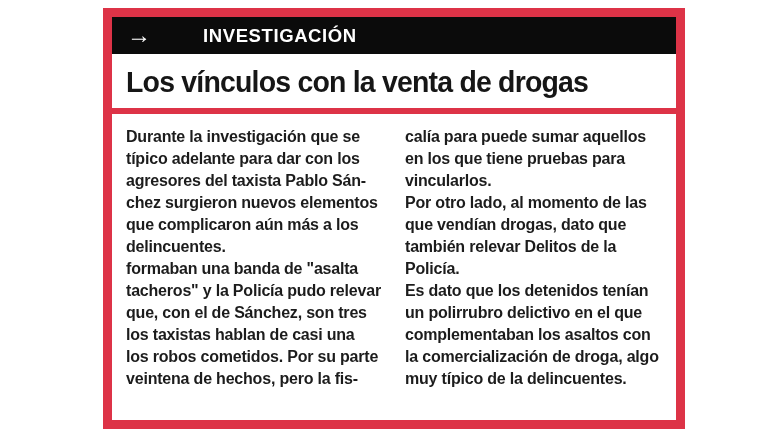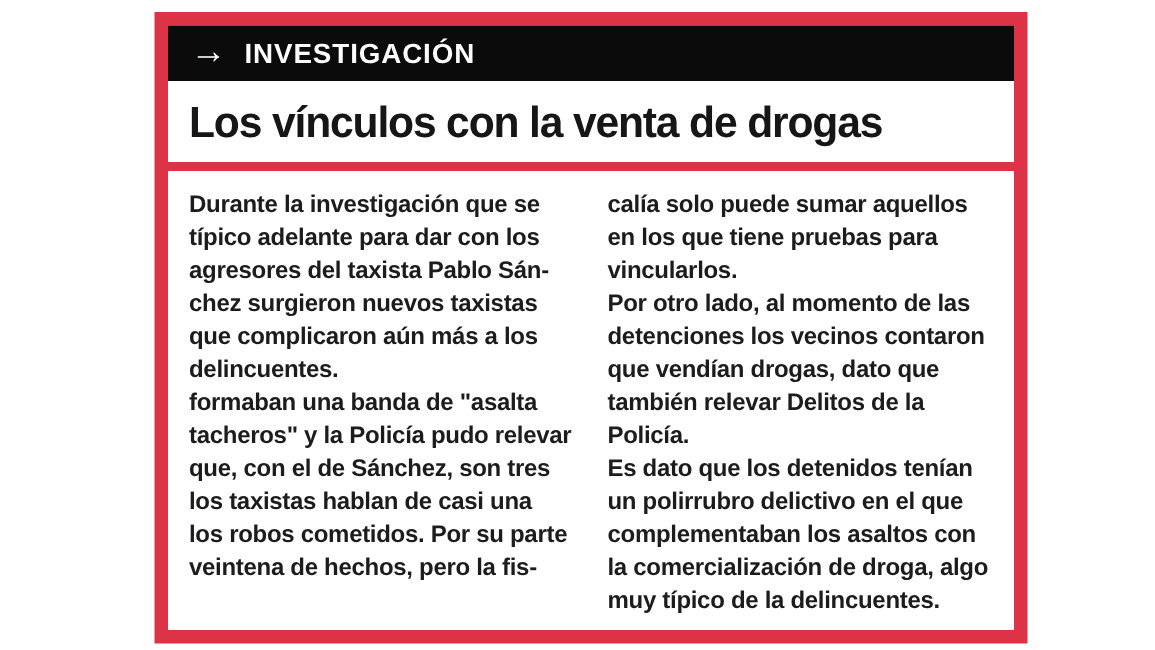--- a/index.html
+++ b/index.html
@@ -40,20 +40,21 @@
     line-height: 1;
     font-weight: 400;
     transform: translateY(-1px);
   }
   .kicker-label {
     color: #ffffff;
     font-weight: 700;
     font-size: 18.5px;
     letter-spacing: 0.6px;
     text-transform: uppercase;
+    margin-left: 40px;
   }
   .headline-area {
     background: #ffffff;
     flex: 0 0 54px;
     display: flex;
     align-items: center;
     padding: 2px 4px 0 14px;
   }
   .headline {
     color: #161616;
@@ -103,36 +104,35 @@
       <span class="headline">Los vínculos con la venta de drogas</span>
     </div>
 
     <div class="divider"></div>
 
     <div class="body-area">
       <div class="col">
           <div class="line">Durante la investigación que se</div>
           <div class="line">típico adelante para dar con los</div>
           <div class="line">agresores del taxista Pablo Sán-</div>
-          <div class="line">chez surgieron nuevos taxistas</div>
+          <div class="line">chez surgieron nuevos elementos</div>
           <div class="line">que complicaron aún más a los</div>
           <div class="line">delincuentes.</div>
           <div class="line">formaban una banda de "asalta</div>
           <div class="line">tacheros" y la Policía pudo relevar</div>
           <div class="line">que, con el de Sánchez, son tres</div>
           <div class="line">los taxistas hablan de casi una</div>
           <div class="line">los robos cometidos. Por su parte</div>
           <div class="line">veintena de hechos, pero la fis-</div>
         </div>
       <div class="col">
-          <div class="line">calía solo puede sumar aquellos</div>
+          <div class="line">calía para puede sumar aquellos</div>
           <div class="line">en los que tiene pruebas para</div>
           <div class="line">vincularlos.</div>
           <div class="line">Por otro lado, al momento de las</div>
-          <div class="line">detenciones los vecinos contaron</div>
           <div class="line">que vendían drogas, dato que</div>
           <div class="line">también relevar Delitos de la</div>
           <div class="line">Policía.</div>
           <div class="line">Es dato que los detenidos tenían</div>
           <div class="line">un polirrubro delictivo en el que</div>
           <div class="line">complementaban los asaltos con</div>
           <div class="line">la comercialización de droga, algo</div>
           <div class="line">muy típico de la delincuentes.</div>
         </div>
     </div>

